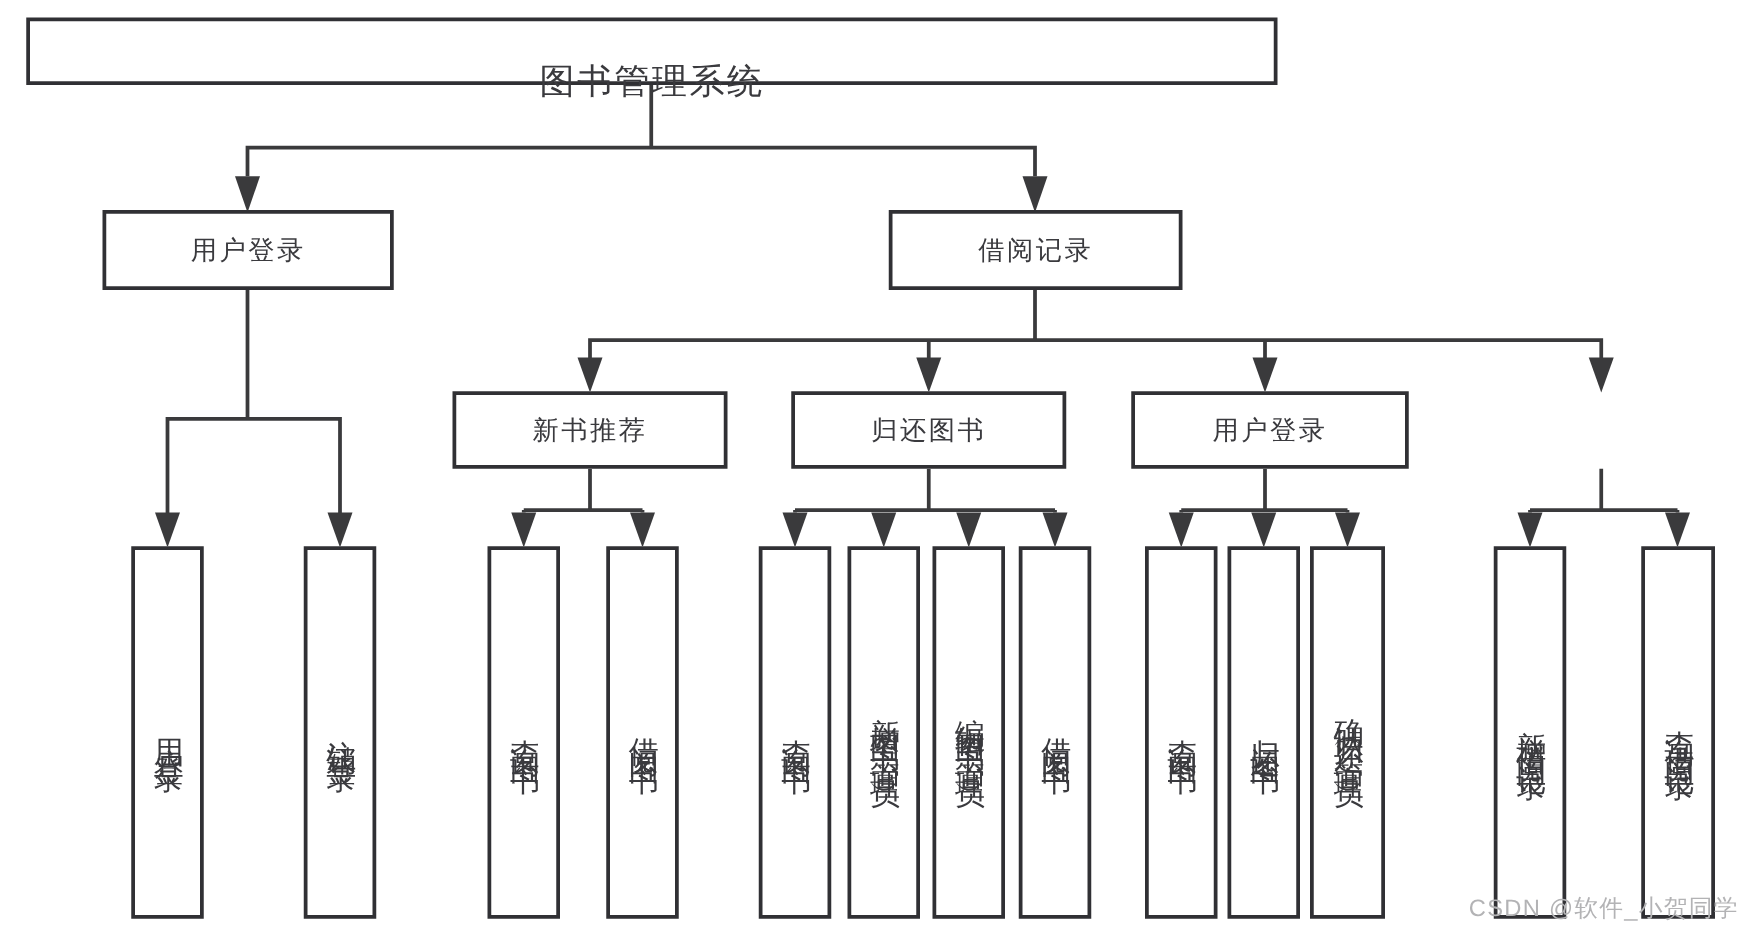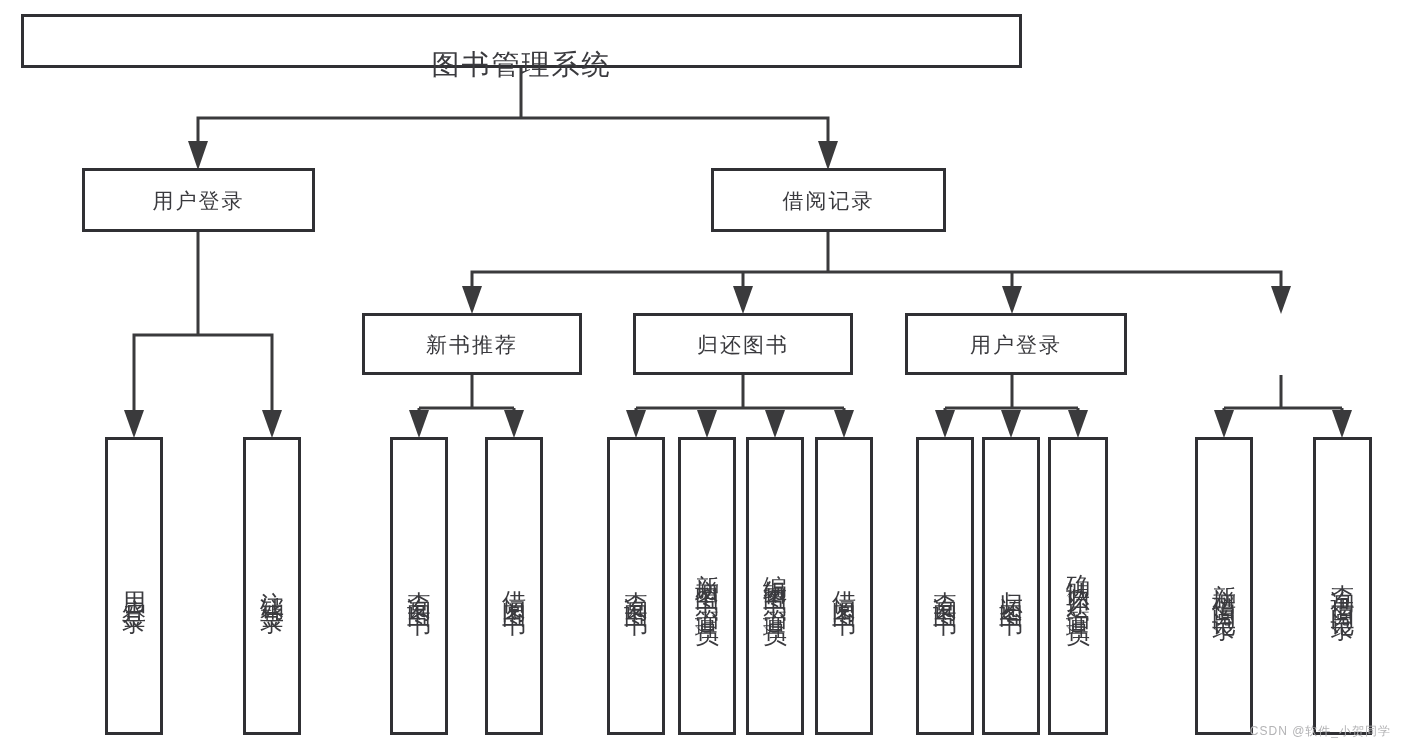--- a/index.html
+++ b/index.html
@@ -45,21 +45,21 @@
     writing-mode: vertical-rl;
     text-orientation: upright;
     font-size: 24px;
     letter-spacing: 7px;
     white-space: nowrap;
   }
   .watermark {
     position: absolute;
     right: 14px;
     bottom: 7px;
-    font-size: 12px;
+    font-size: 19px;
     color: #b3b3b5;
     letter-spacing: 1px;
     white-space: nowrap;
   }
 </style>
 </head>
 <body>
 
 <div class="stage">
 

